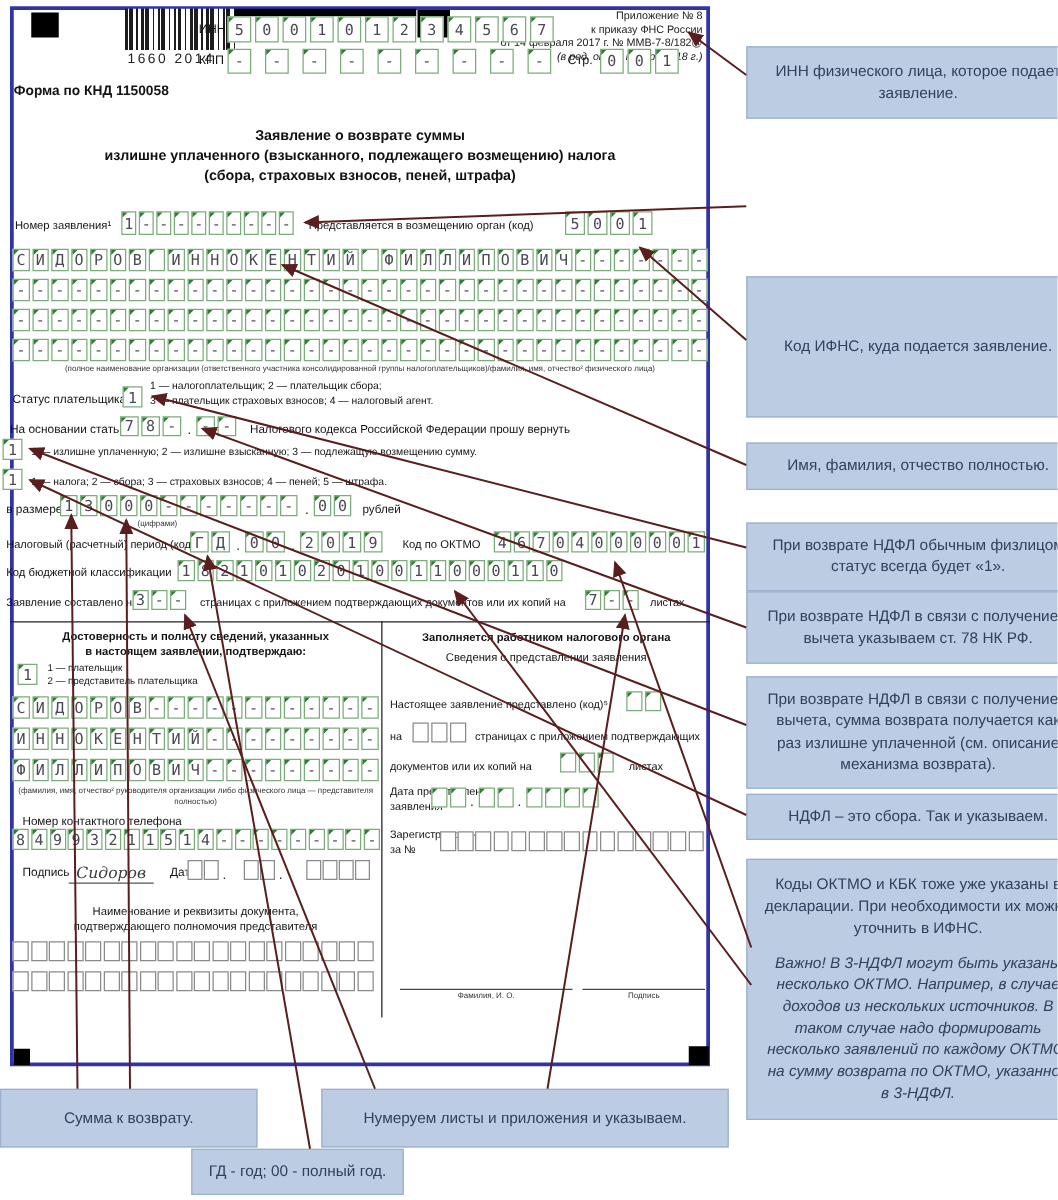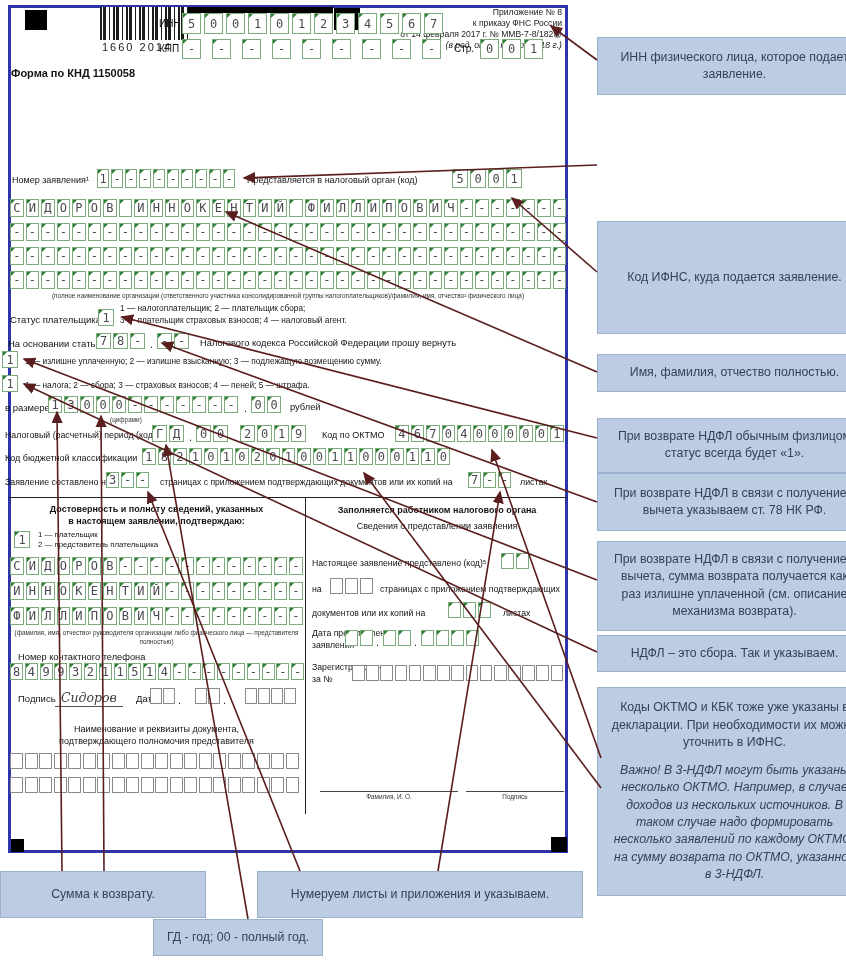--- a/index.html
+++ b/index.html
@@ -123,35 +123,40 @@
       <span class="cell">-</span>
       <span class="cell">-</span>
     </div>
   <div class="abs lab" style="left:454px;top:43px;font-size:10px">Стр.</div>
   <div class="abs cells" style="left:480px;top:39px;--cw:19px;--ch:20px;--gap:3px">
       <span class="cell">0</span>
       <span class="cell">0</span>
       <span class="cell">1</span>
     </div>
 
+  <div class="abs title">
+    <div>Заявление о возврате суммы</div>
+    <div>излишне уплаченного (взысканного, подлежащего возмещению) налога</div>
+    <div>(сбора, страховых взносов, пеней, штрафа)</div>
+  </div>
 
   <div class="abs lab" style="left:12px;top:175px">Номер заявления¹</div>
   <div class="abs cells" style="left:97px;top:169px;--cw:12px;--ch:19px">
       <span class="cell">1</span>
       <span class="cell">-</span>
       <span class="cell">-</span>
       <span class="cell">-</span>
       <span class="cell">-</span>
       <span class="cell">-</span>
       <span class="cell">-</span>
       <span class="cell">-</span>
       <span class="cell">-</span>
       <span class="cell">-</span>
     </div>
-  <div class="abs lab" style="left:247px;top:175px">Представляется в налоговый орган (код)</div>
+  <div class="abs lab" style="left:247px;top:175px">Представляется в возмещению орган (код)</div>
   <div class="abs cells" style="left:452px;top:169px;--cw:16px;--ch:19px">
       <span class="cell">5</span>
       <span class="cell">0</span>
       <span class="cell">0</span>
       <span class="cell">1</span>
     </div>
 
   <div class="abs cells" style="left:10px;top:199px;--cw:13.5px;--ch:18px;--gap:2px">
       <span class="cell">С</span>
       <span class="cell">И</span>

